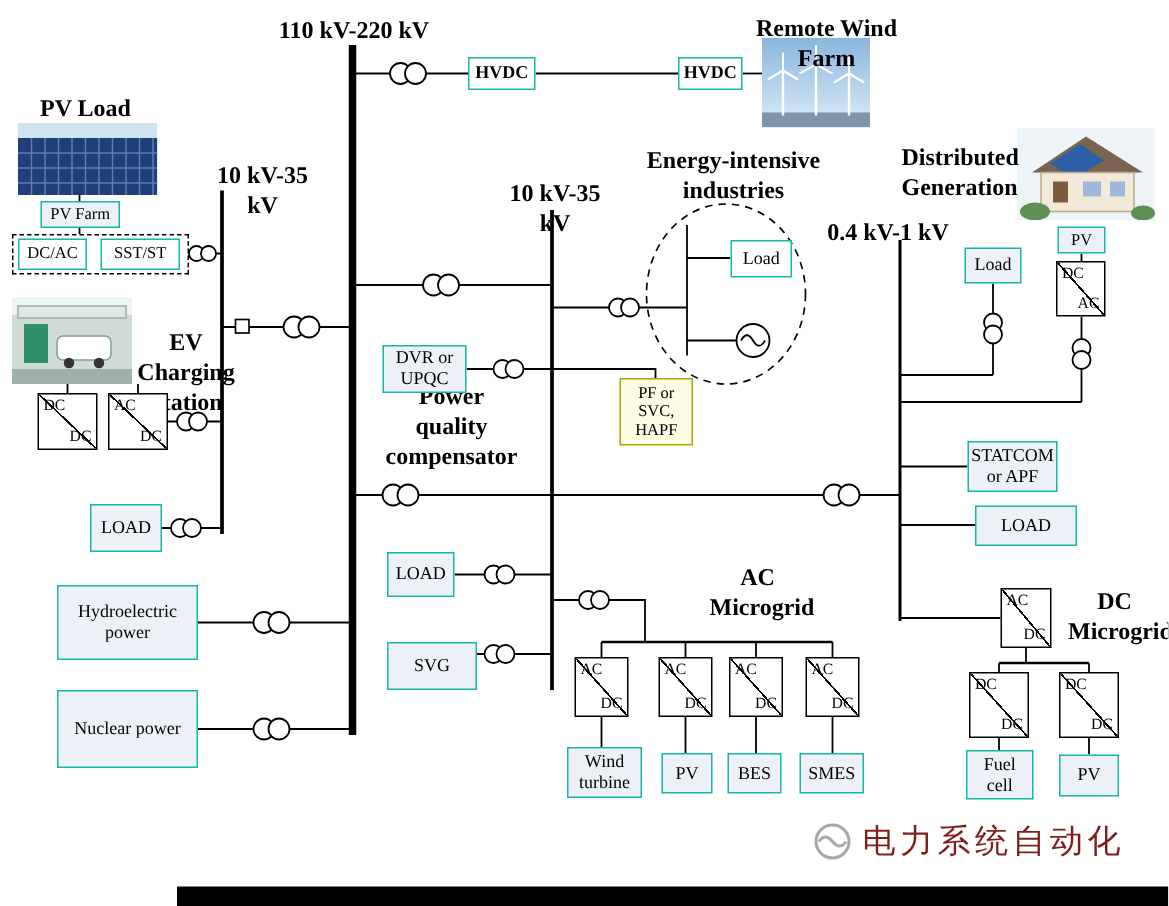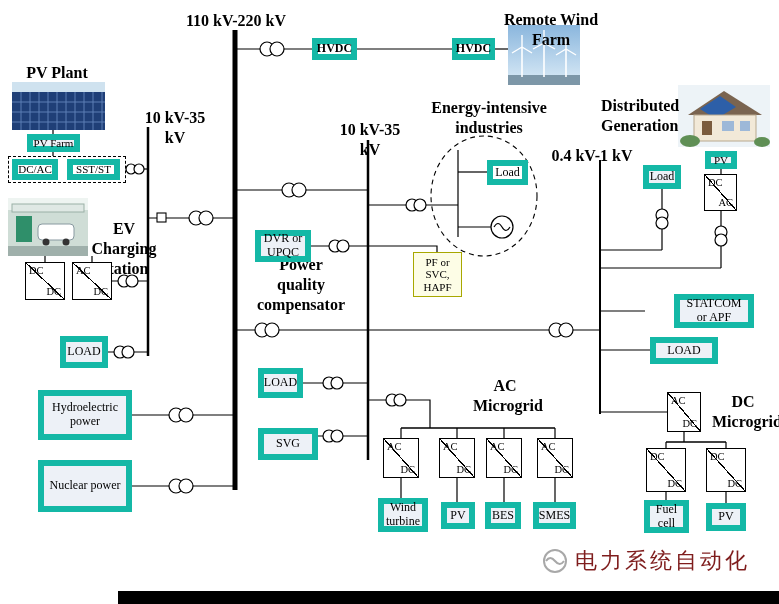--- a/index.html
+++ b/index.html
@@ -1,21 +1,21 @@
 <!DOCTYPE html>
 <html><head>
 <meta charset="utf-8">
 <style>
   html,body{margin:0;padding:0;background:#fff;}
   .stage{position:relative;width:779px;height:604px;background:#fff;overflow:hidden;
          font-family:"Liberation Serif","DejaVu Serif",serif;color:#000;}
   .wires{position:absolute;left:0;top:0;}
   .lbl{position:absolute;font-weight:bold;font-size:16px;text-align:center;
        white-space:pre-line;line-height:1.25;}
-  .box{position:absolute;border:6px solid #14b8a6;background:#edf1f7;display:flex;
+  .box{position:absolute;border:1px solid #14b8a6;background:#edf1f7;display:flex;
        align-items:center;justify-content:center;text-align:center;font-size:12px;
        line-height:1.15;white-space:pre-line;box-sizing:border-box;}
   .box.white{background:#fff;}
   .box.bold{font-weight:bold;}
   .box.sm{font-size:11px;}
   .box.hl{background:#fdfde6;border:1.5px solid #a8a800;}
   .dashedbox{position:absolute;border:1px dashed #000;box-sizing:border-box;background:transparent;}
   .conv{position:absolute;border:1px solid #000;box-sizing:border-box;font-size:10.5px;
         background:#fff linear-gradient(to top right,transparent calc(50% - .6px),
         #000 calc(50% - .6px) calc(50% + .6px),transparent calc(50% + .6px));}
@@ -247,21 +247,21 @@
       <ellipse cx="12" cy="56" rx="10" ry="6" fill="#5f8f55"></ellipse>
       <ellipse cx="84" cy="57" rx="8" ry="5" fill="#5f8f55"></ellipse>
     </svg>
   </div>
 
   <div class="lbl" style="left:178px;top:11px;width:116px">110 kV-220 kV</div>
   <div class="lbl" style="left:133px;top:108px;width:84px">10 kV-35 kV</div>
   <div class="lbl" style="left:330px;top:120px;width:80px">10 kV-35 kV</div>
   <div class="lbl" style="left:550px;top:146px;width:84px">0.4 kV-1 kV</div>
   <div class="lbl" style="left:494px;top:10px;width:114px">Remote Wind Farm</div>
-  <div class="lbl" style="left:20px;top:63px;width:74px">PV Plant</div>
+  <div class="lbl" style="left:20px;top:63px;width:74px">PV Load</div>
   <div class="lbl" style="left:84px;top:219px;width:80px">EV Charging
 Station</div>
   <div class="lbl" style="left:254px;top:255px;width:94px">Power quality
 compensator</div>
   <div class="lbl" style="left:431px;top:98px;width:116px">Energy-intensive
 industries</div>
   <div class="lbl" style="left:601px;top:96px;width:70px">Distributed
 Generation</div>
   <div class="lbl" style="left:473px;top:376px;width:64px">AC
 Microgrid</div>
@@ -284,21 +284,21 @@
   <div class="box" style="left:255px;top:230px;width:56px;height:32px">DVR or
 UPQC</div>
   <div class="box sm hl" style="left:413px;top:252px;width:49px;height:45px">PF or
 SVC,
 HAPF</div>
   <div class="box white" style="left:487px;top:160px;width:41px;height:25px">Load</div>
 
   <div class="box" style="left:643px;top:165px;width:38px;height:24px">Load</div>
   <div class="box sm" style="left:705px;top:151px;width:32px;height:18px">PV</div>
 
-  <div class="box" style="left:674px;top:294px;width:80px;height:34px">STATCOM
+  <div class="box" style="left:645px;top:294px;width:60px;height:34px">STATCOM
 or APF</div>
   <div class="box" style="left:650px;top:337px;width:68px;height:27px">LOAD</div>
 
   <div class="box" style="left:258px;top:368px;width:45px;height:30px">LOAD</div>
   <div class="box" style="left:258px;top:428px;width:60px;height:32px">SVG</div>
 
   <div class="box" style="left:378px;top:498px;width:50px;height:34px">Wind
 turbine</div>
   <div class="box" style="left:441px;top:502px;width:34px;height:27px">PV</div>
   <div class="box" style="left:485px;top:502px;width:36px;height:27px">BES</div>

